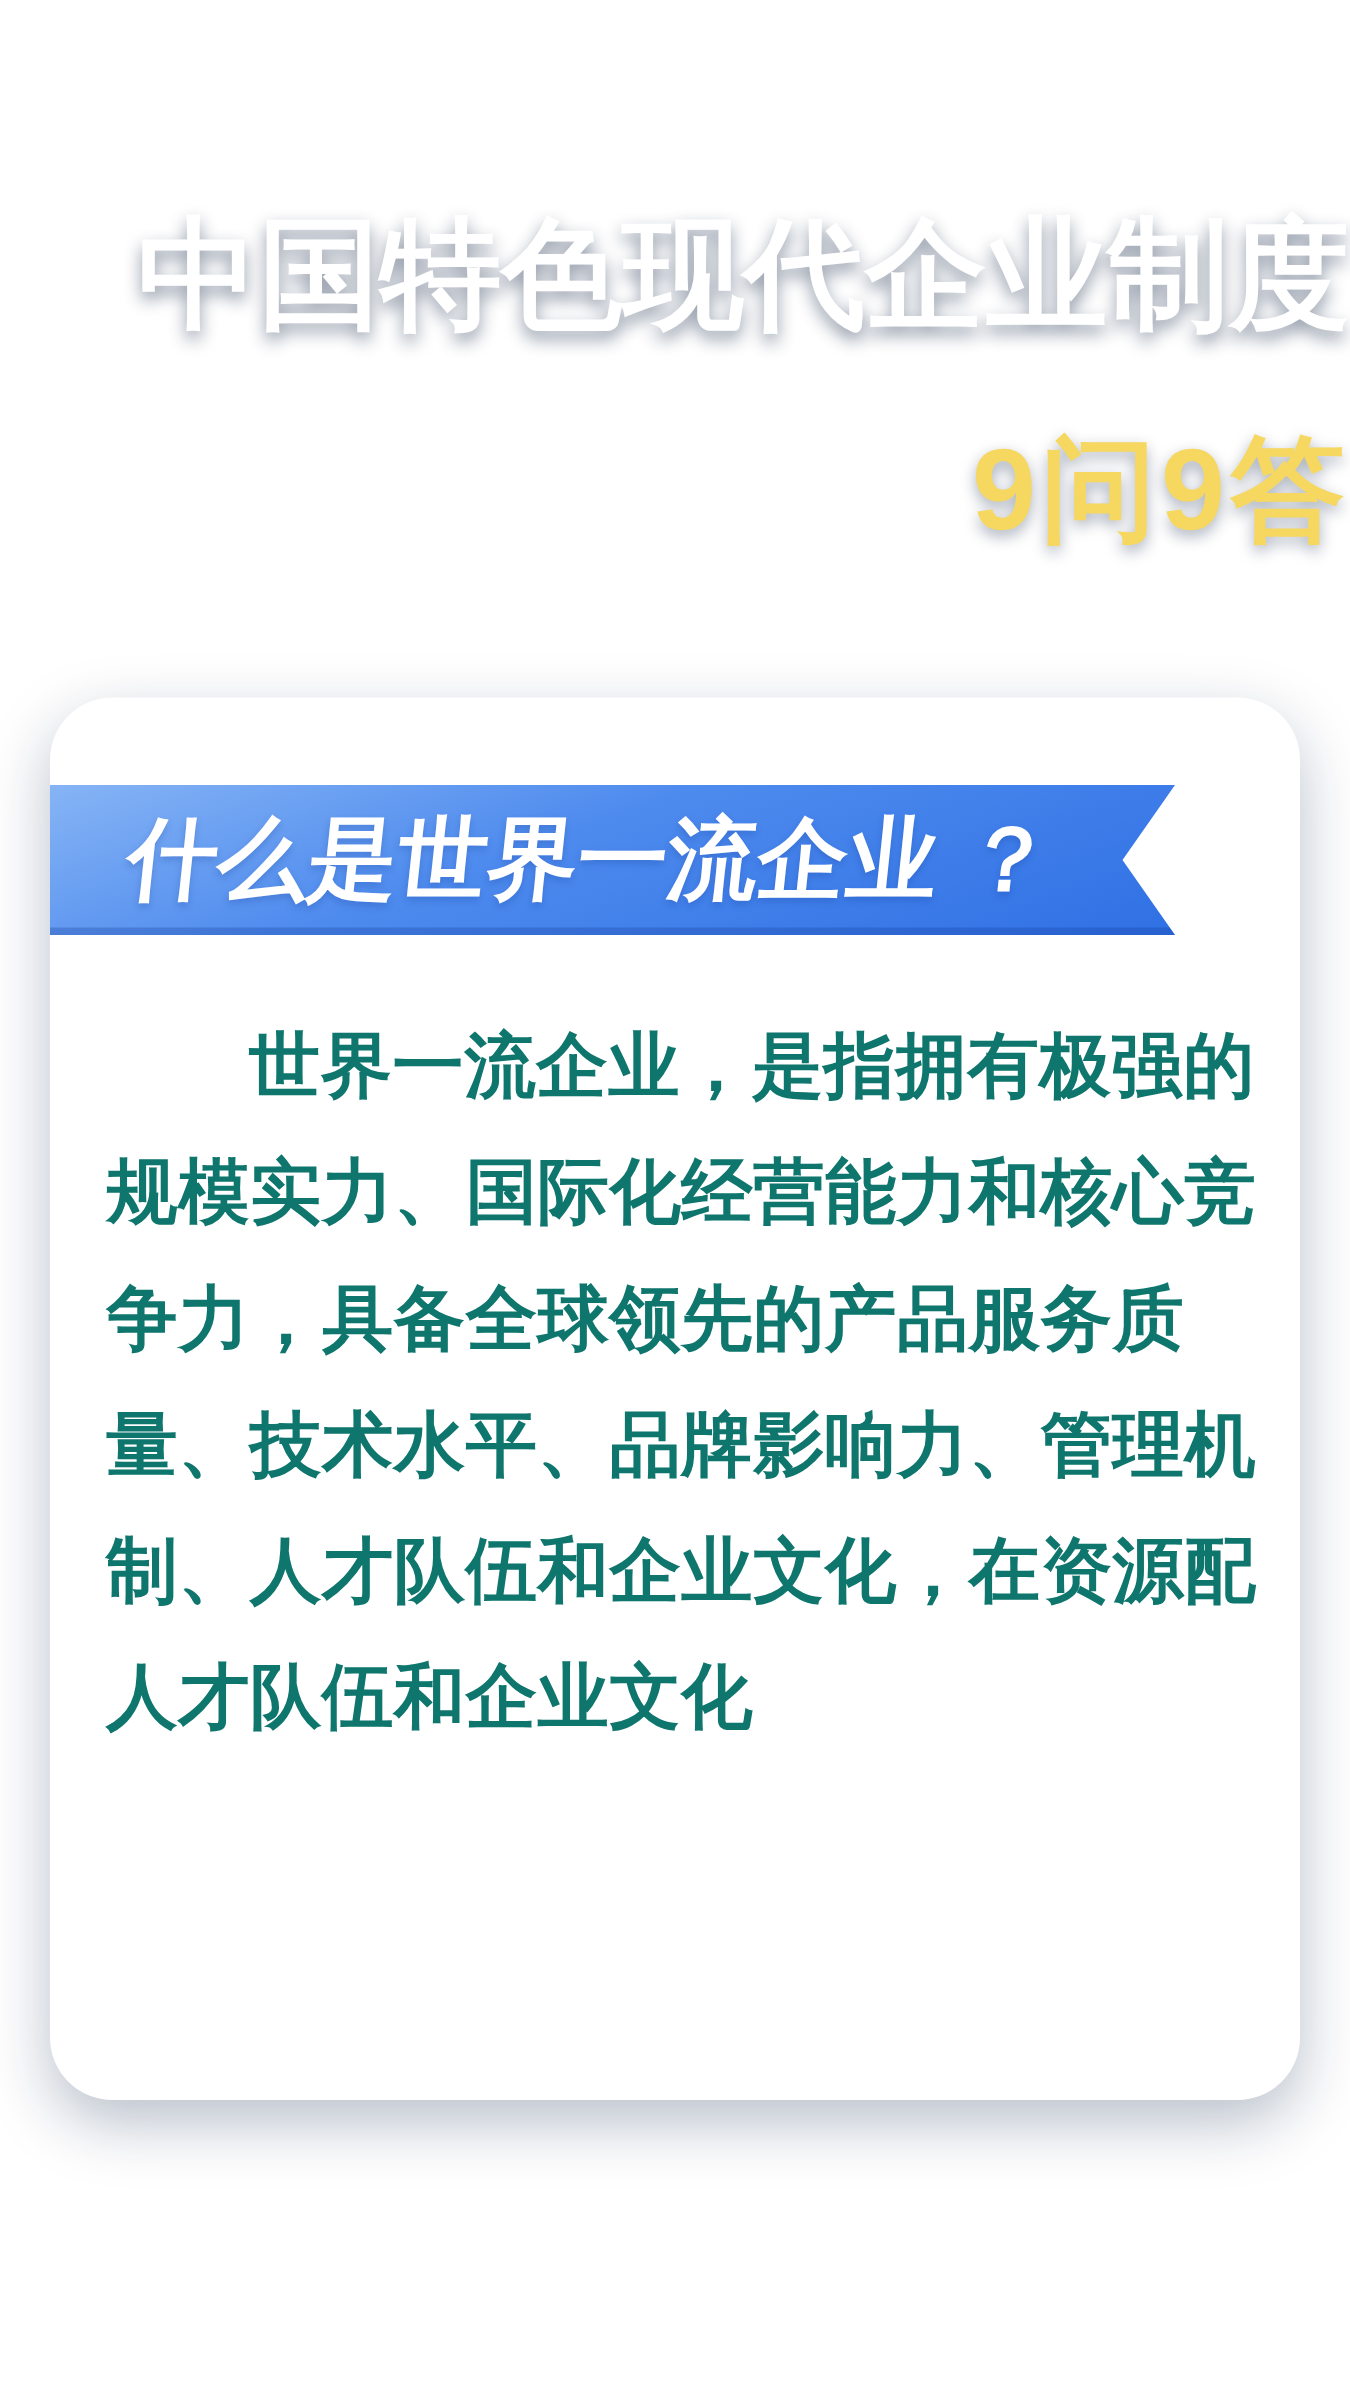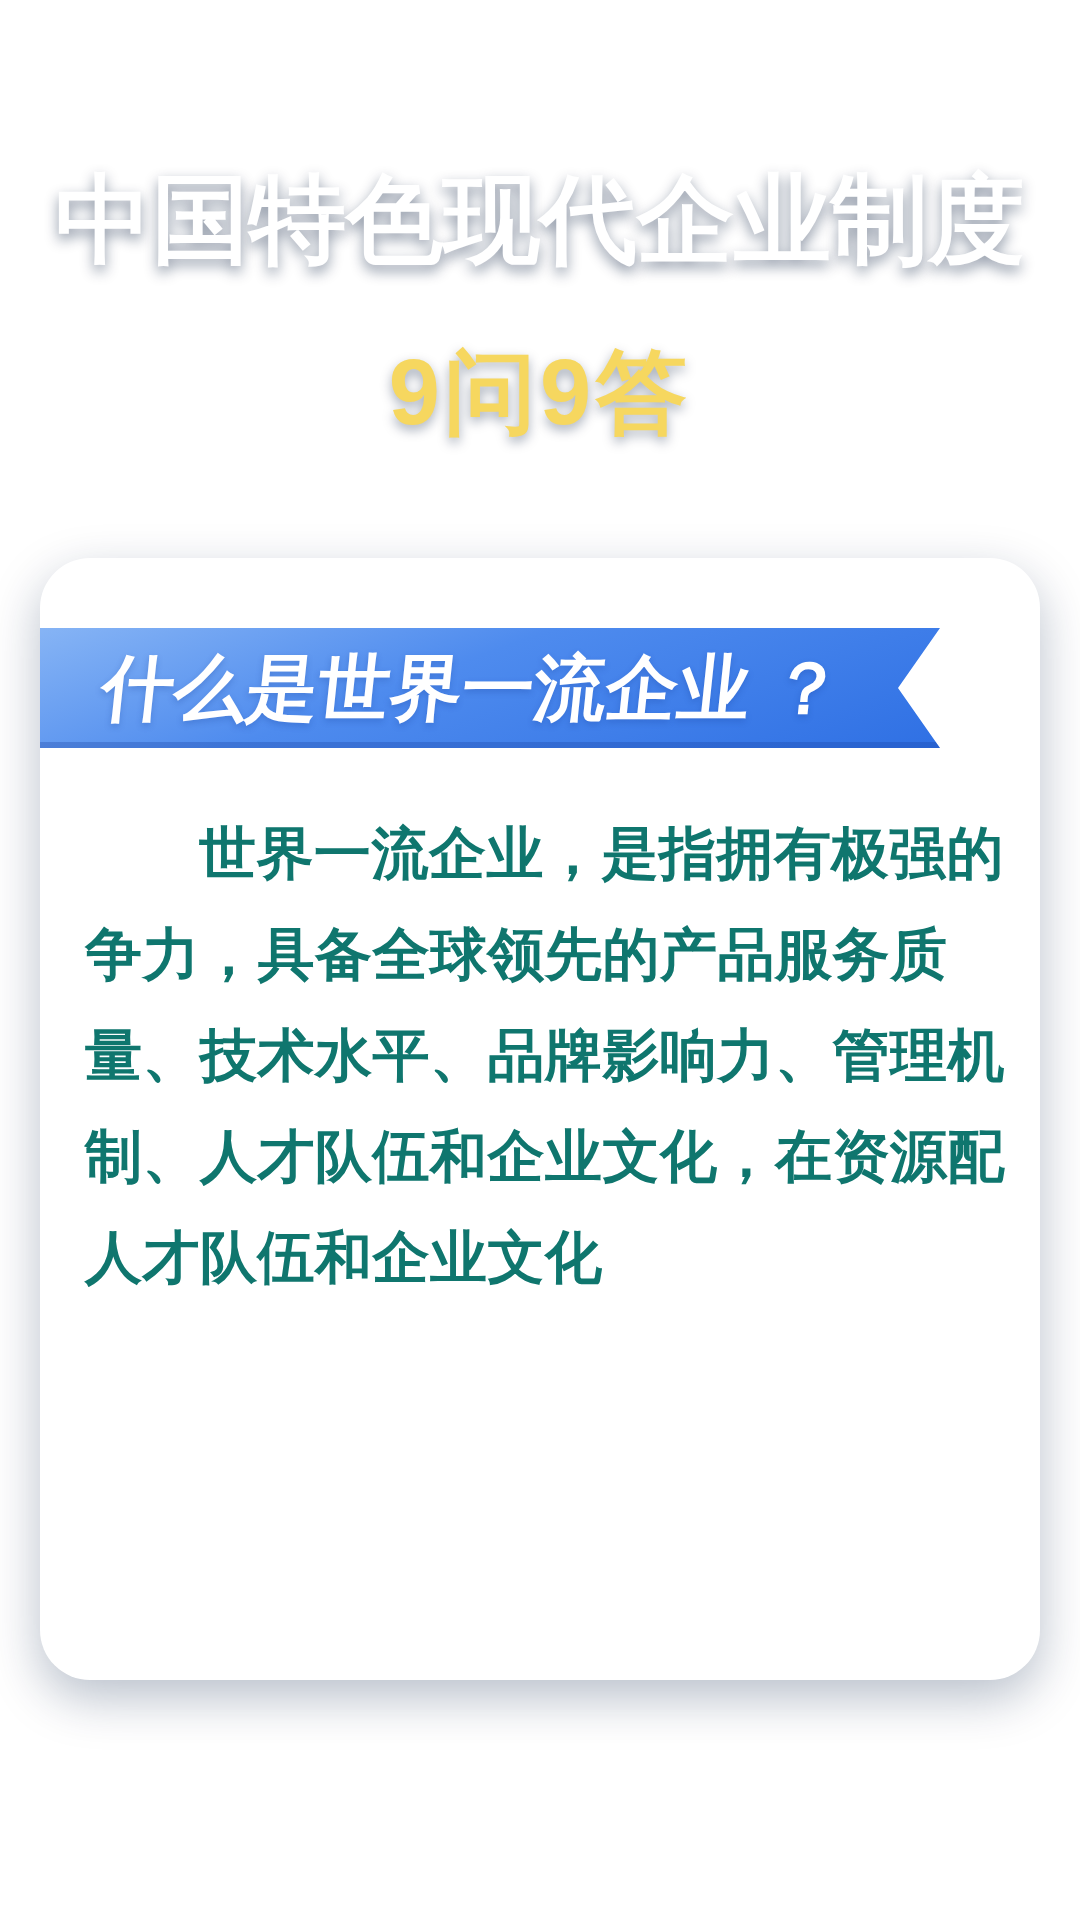--- a/index.html
+++ b/index.html
@@ -29,28 +29,28 @@
     background:rgba(255,255,255,.07);
     clip-path:polygon(24% 100%, 100% 76%, 100% 100%);
   }
   .streak.s-corner{
     background:rgba(255,255,255,.08);
     clip-path:polygon(0 97.2%, 11% 100%, 0 100%);
   }
 
   .title{
     position:absolute;top:168px;left:0;width:100%;
-    margin:0;text-align:center;
+    margin:0;text-align:right;
     font-size:97px;line-height:1.08;font-weight:900;
     color:#ffffff;letter-spacing:0px;
     text-shadow:0 6px 14px rgba(4,24,58,.45);
   }
   .subtitle{
     position:absolute;top:342px;left:0;width:100%;
-    text-align:center;
+    text-align:right;
     font-size:92px;line-height:1.1;font-weight:900;
     color:#f6d75f;letter-spacing:4px;
     text-shadow:0 5px 12px rgba(4,24,58,.35);
   }
 
   .card{
     position:absolute;left:40px;top:558px;
     width:1000px;height:1122px;
     background:#ffffff;border-radius:50px;
     box-shadow:0 18px 50px rgba(3,30,70,.28);
@@ -113,20 +113,21 @@
 
   <h1 class="title">中国特色现代企业制度</h1>
   <div class="subtitle">9问9答</div>
 
   <section class="card">
     <div class="ribbon">
       <span class="ribbon-text">什么是世界一流企业 ？</span>
     </div>
     <div class="answer">
       <div class="line">世界一流企业，是指拥有极强的</div>
+      <div class="line">规模实力、国际化经营能力和核心竞</div>
       <div class="line">争力，具备全球领先的产品服务质</div>
       <div class="line">量、技术水平、品牌影响力、管理机</div>
       <div class="line">制、人才队伍和企业文化，在资源配</div>
       <div class="line">人才队伍和企业文化</div>
     </div>
   </section>
 
   <footer class="footer">
     <svg class="logo-badge" viewBox="0 0 80 80" aria-hidden="true">
       <path d="M62 12 A 33 33 0 1 0 74 41" fill="none" stroke="#ffffff" stroke-width="9" stroke-linecap="round"></path>

